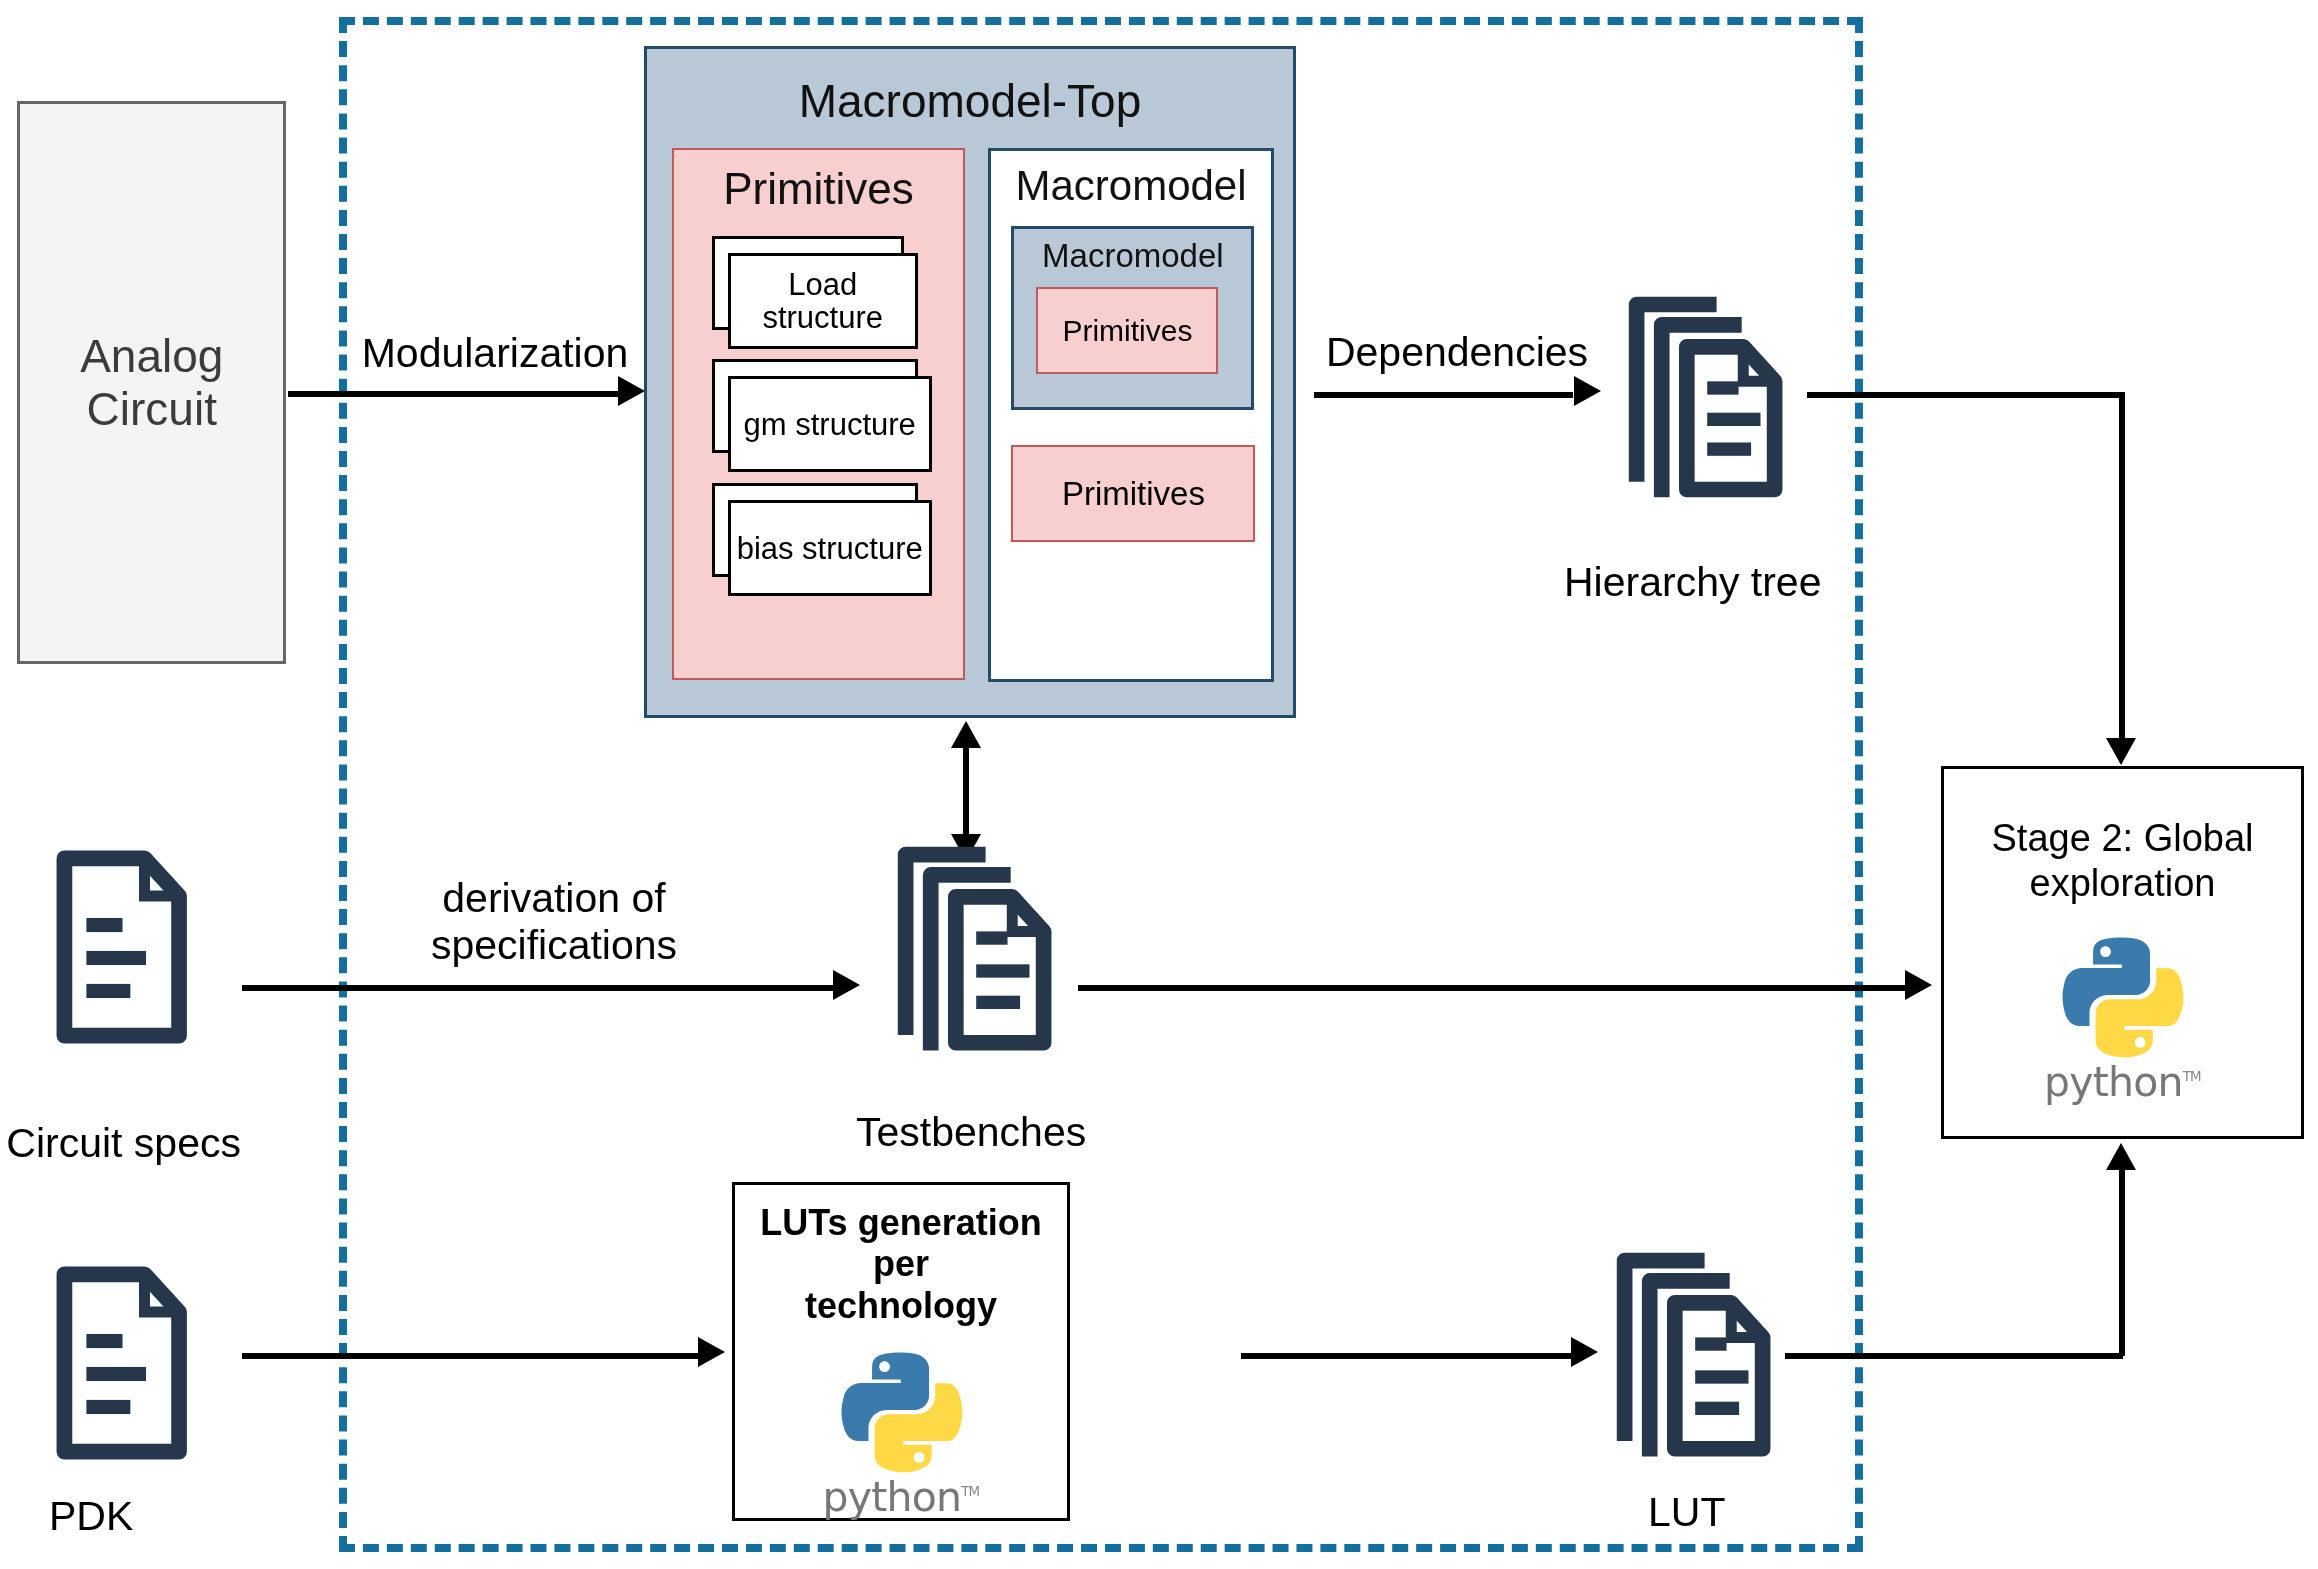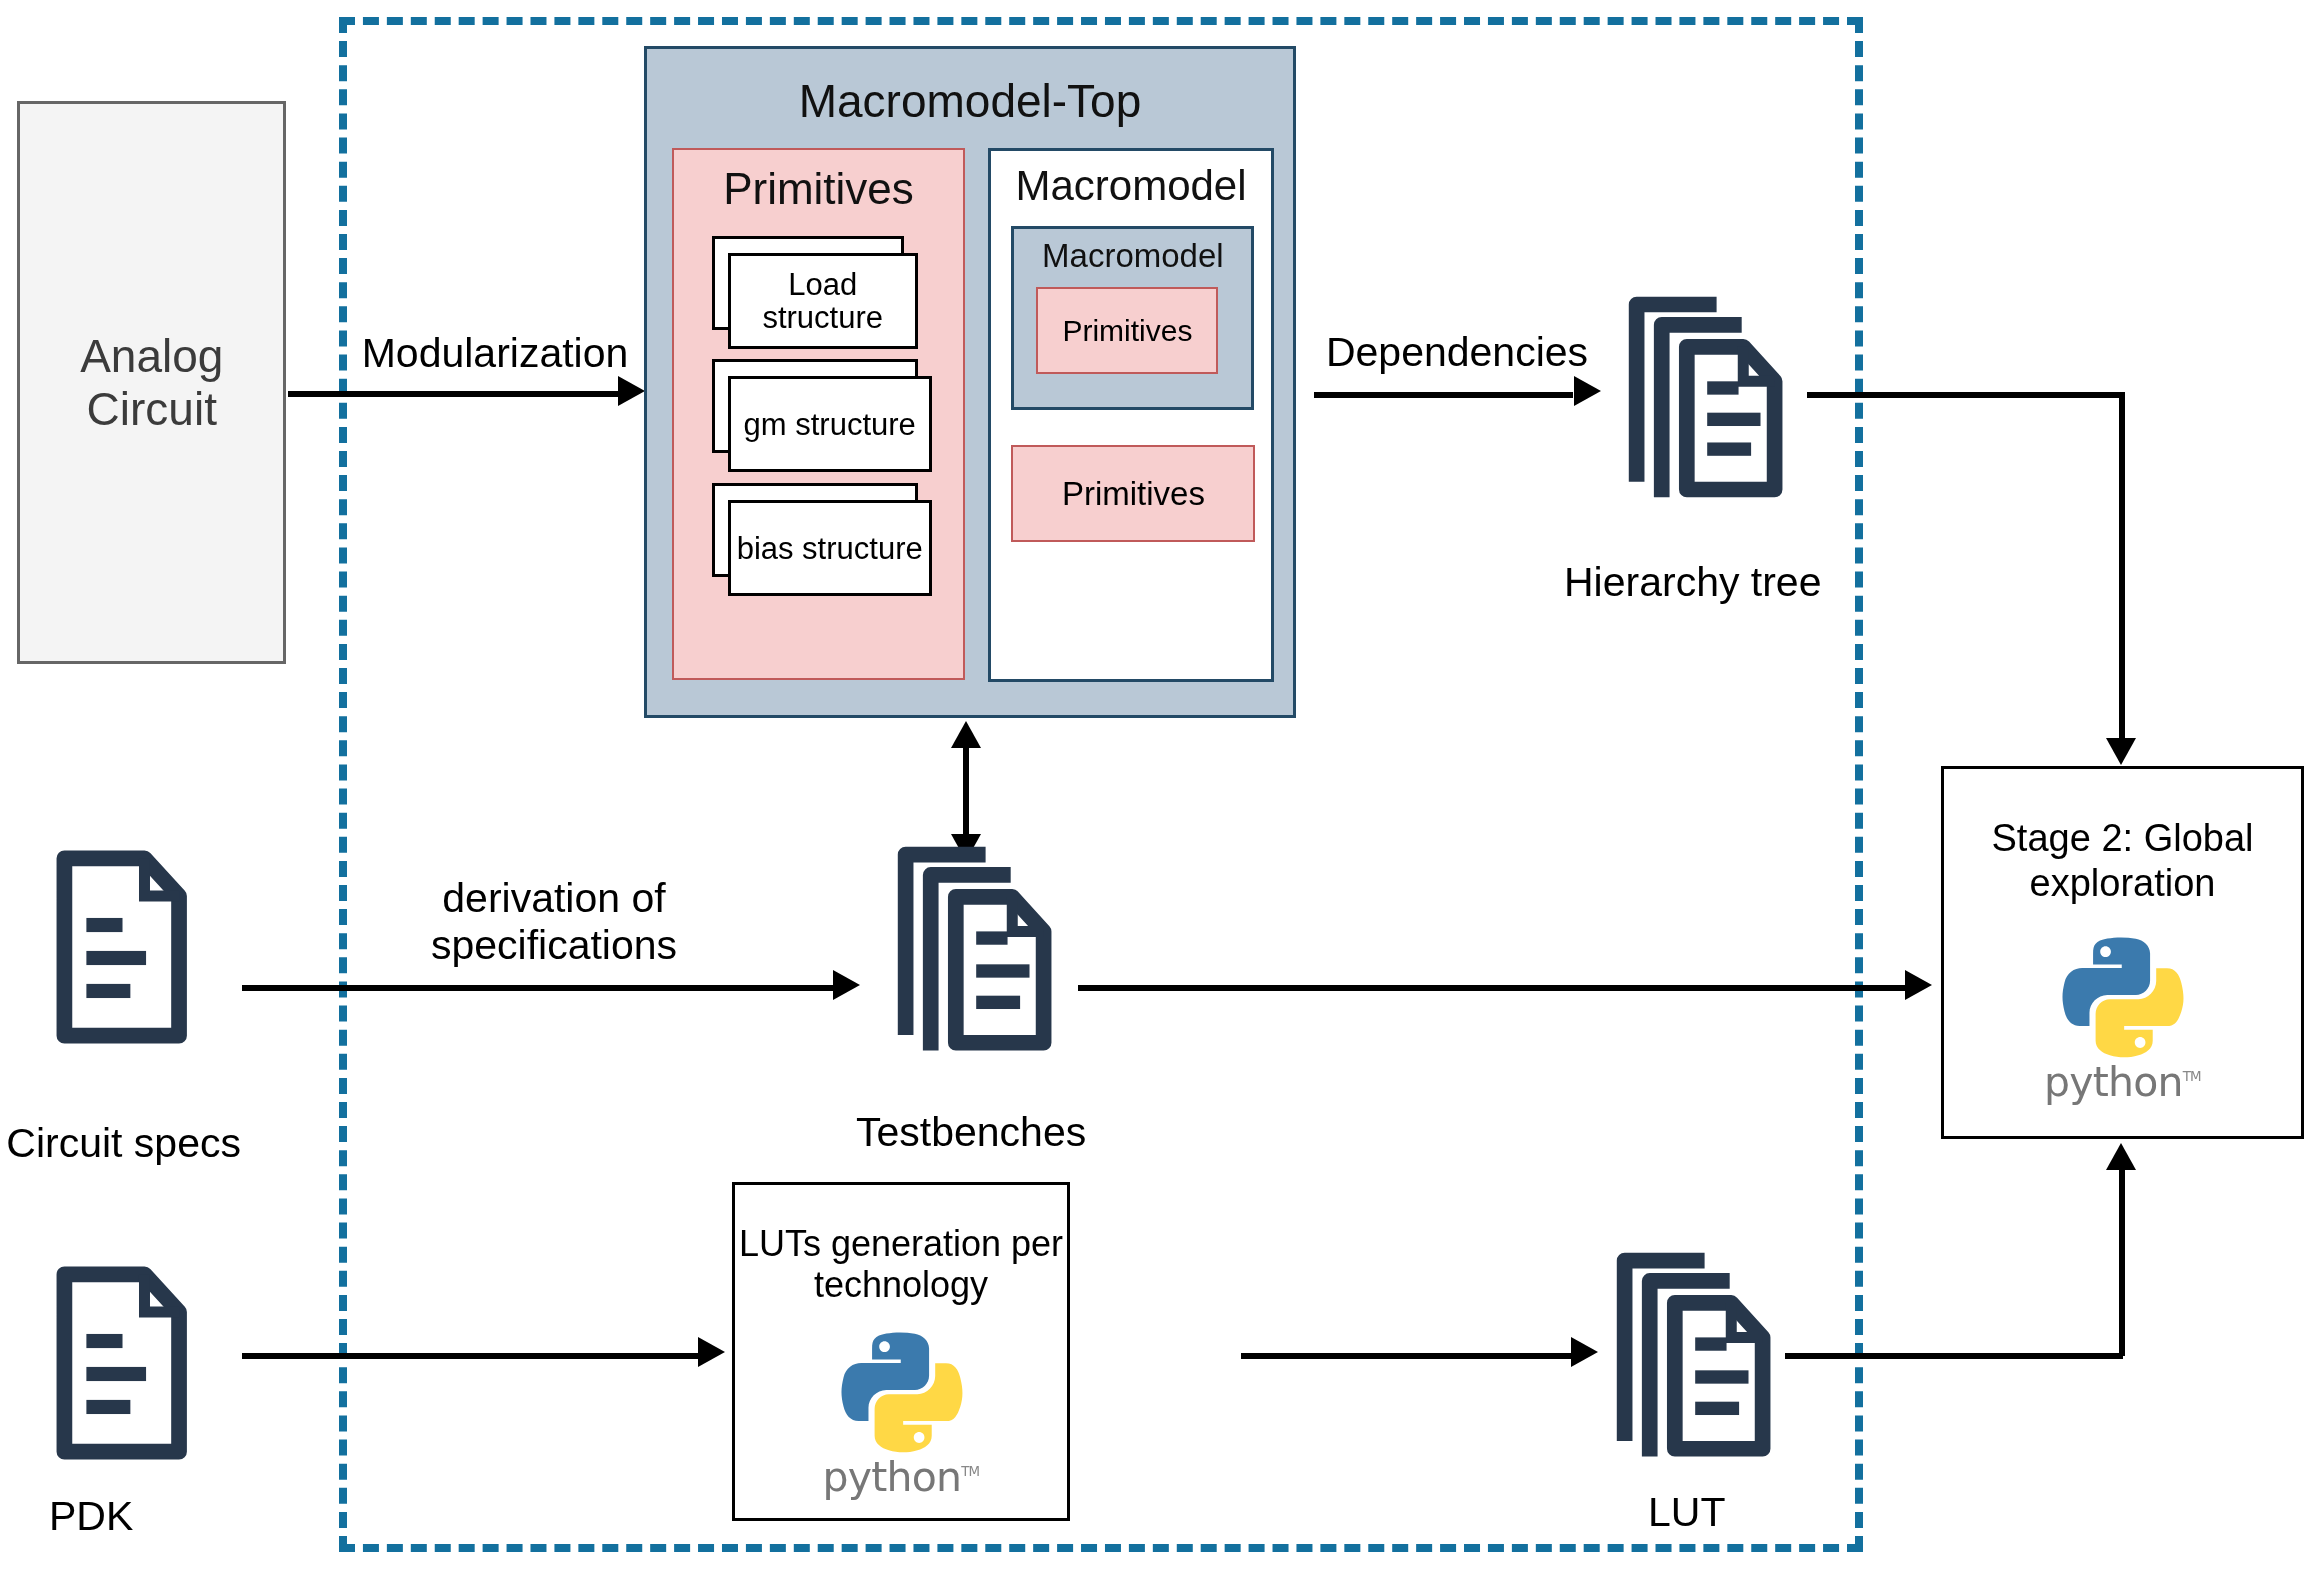--- a/index.html
+++ b/index.html
@@ -88,21 +88,21 @@
     background:#ffffff;border:3.1px solid #000;
     flex-direction:column;
   }
   #stage2-title{font-size:38px;text-align:center;line-height:1.2;margin-top:14px;}
 
   #lut-gen-box{
     left:732px;top:1182px;width:338px;height:339px;
     background:#ffffff;border:3.1px solid #000;
     flex-direction:column;
   }
-  #lut-gen-title{font-size:36px;text-align:center;line-height:1.15;margin-top:17.3px;}
+  #lut-gen-title{font-size:36px;text-align:center;line-height:1.15;margin-top:17.3px;font-weight:bold;}
 
   
   .pylogo{display:flex;flex-direction:column;align-items:center;}
   .pylogo .wordmark{font-size:41px;color:#777;letter-spacing:-0.8px;line-height:1;
                     font-family:"DejaVu Sans",sans-serif;position:relative;}
   .pylogo .tm{font-size:13.4px;vertical-align:super;color:#888;}
 
   
   .doc-stack{position:absolute;}
 

